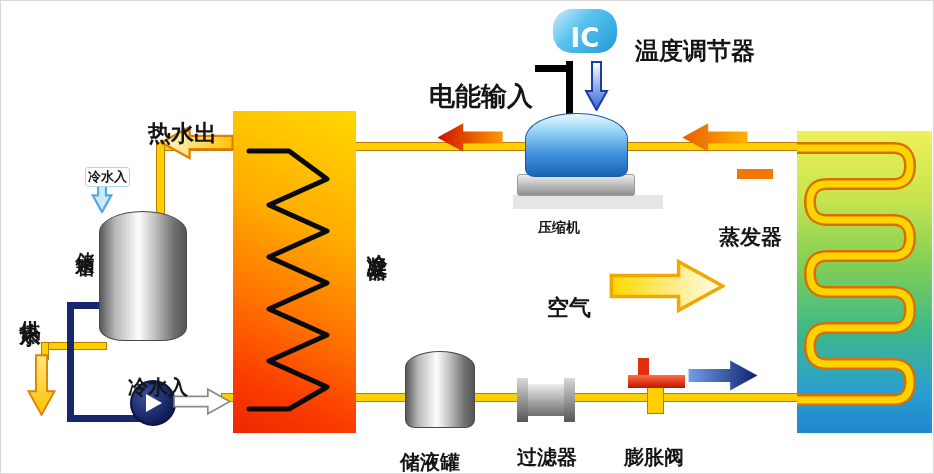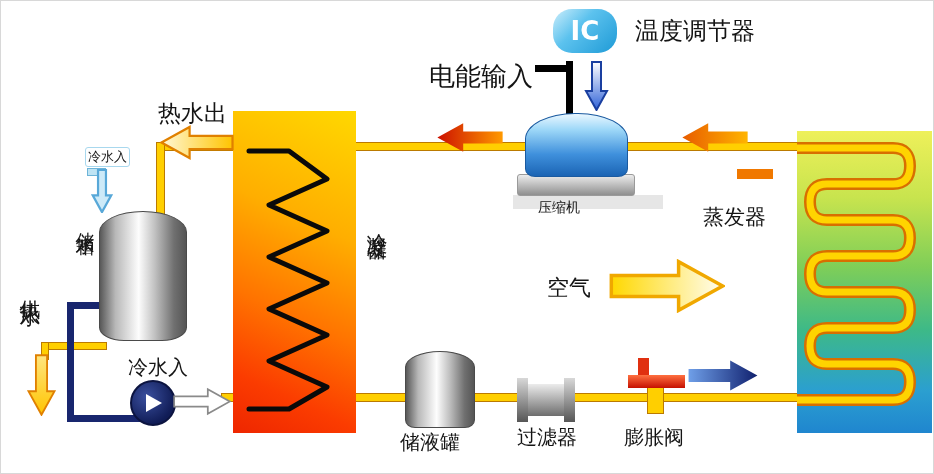--- a/index.html
+++ b/index.html
@@ -46,43 +46,43 @@
     background:linear-gradient(180deg,#eaf7ff 0%,#9ed8f8 25%,#3f90dc 65%,#1b64b4 100%);
     border-radius:50px 50px 10px 10px / 26px 26px 8px 8px;border:1px solid #1a5aa0;box-sizing:border-box;}
   #compressor-shadow{position:absolute;left:512px;top:194px;width:150px;height:14px;background:#e6e6e6;z-index:2;}
   #compressor-base{position:absolute;left:516px;top:173px;width:118px;height:22px;z-index:3;
     background:linear-gradient(180deg,#ececec,#8f8f8f);border:1px solid #9a9a9a;border-radius:3px;box-sizing:border-box;}
   #evap-tick{position:absolute;left:736px;top:168px;width:36px;height:10px;background:#f07800;z-index:3;}
 
   
   #ic-badge{position:absolute;left:552px;top:8px;width:64px;height:44px;z-index:3;border-radius:19px;
     background:linear-gradient(135deg,#cdeefb 0%,#5cc2ee 40%,var(--c-ic,#1e9ad6) 100%);
-    color:#fff;font-weight:bold;font-size:26px;display:flex;align-items:center;justify-content:center;}
+    color:#fff;font-weight:bold;font-size:26px;display:flex;align-items:flex-end;justify-content:center;}
 
   
   .arr{position:absolute;z-index:4;}
   #arrow-hot-out{left:159px;top:124px;width:74px;height:35px;}
   #arrow-red{left:435px;top:120px;width:68px;height:33px;}
   #arrow-orange{left:680px;top:120px;width:68px;height:33px;}
   #arrow-air{left:608px;top:258px;width:116px;height:54px;}
   #arrow-blue{left:686px;top:358px;width:72px;height:33px;}
   #arrow-white{left:172px;top:385px;width:58px;height:31px;}
   #arrow-supply{left:23px;top:353px;width:35px;height:62px;}
   #arrow-power{left:582px;top:60px;width:27px;height:50px;}
   #arrow-cold-in{left:90px;top:168px;width:22px;height:44px;z-index:2;}
 
   
-  .lbl{position:absolute;font-weight:normal;color:#141414;z-index:5;white-space:nowrap;}
+  .lbl{position:absolute;font-weight:bold;color:#141414;z-index:5;white-space:nowrap;margin-top:20px;}
   .vert{writing-mode:vertical-rl;text-orientation:upright;letter-spacing:3px;}
   #lbl-temp-controller{left:634px;top:14px;font-size:24px;}
   #lbl-power-input{left:428px;top:58px;font-size:26px;}
   #lbl-compressor{left:537px;top:198px;font-size:14px;}
-  #lbl-evaporator{left:702px;top:202px;font-size:21px;}
+  #lbl-evaporator{left:718px;top:202px;font-size:21px;}
   #lbl-air{left:546px;top:272px;font-size:22px;}
-  #lbl-hot-out{left:157px;top:97px;font-size:23px;}
+  #lbl-hot-out{left:147px;top:97px;font-size:23px;}
   #lbl-cold-in-tank{left:84px;top:146px;font-size:13px;background:#fff;border:1px solid #a8d8ee;border-radius:3px;padding:0 2px;}
   #lbl-tank{left:72px;top:216px;font-size:19px;}
   #lbl-supply{left:15px;top:282px;font-size:21px;}
   #lbl-cold-in-pump{left:127px;top:353px;font-size:20px;}
   #lbl-condenser{left:362px;top:216px;font-size:21px;}
   #lbl-receiver{left:399px;top:428px;font-size:20px;}
   #lbl-filter{left:516px;top:423px;font-size:20px;}
   #lbl-valve{left:623px;top:423px;font-size:20px;}
 </style>
 </head>

